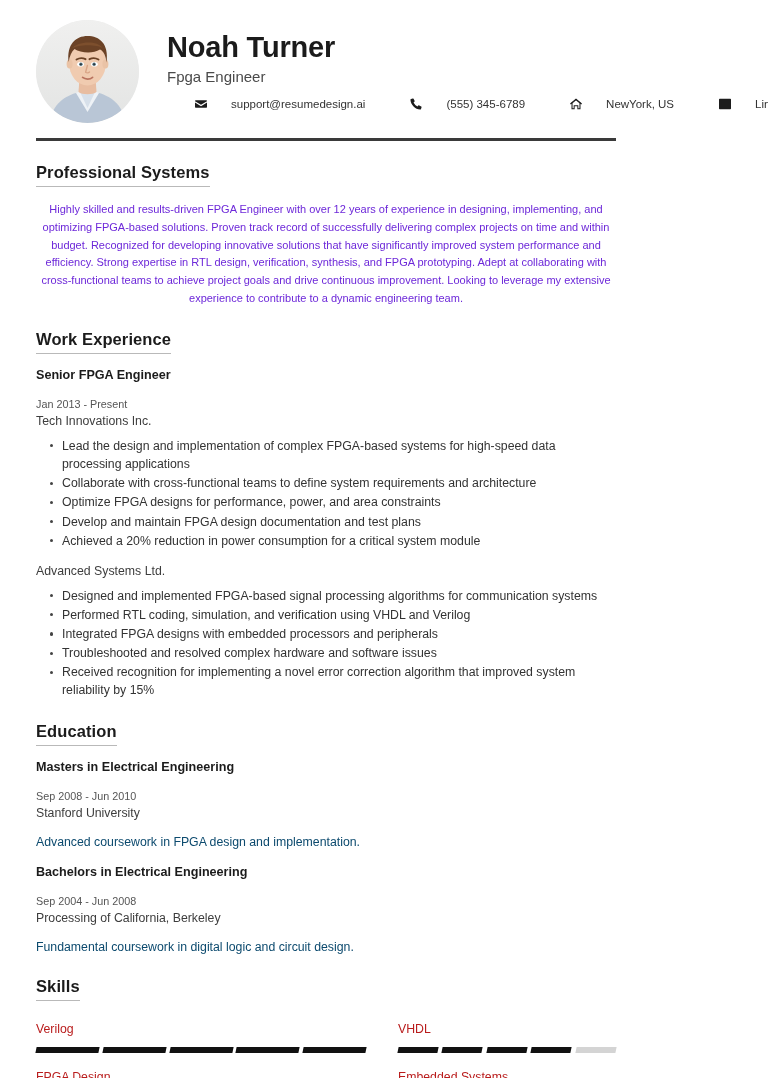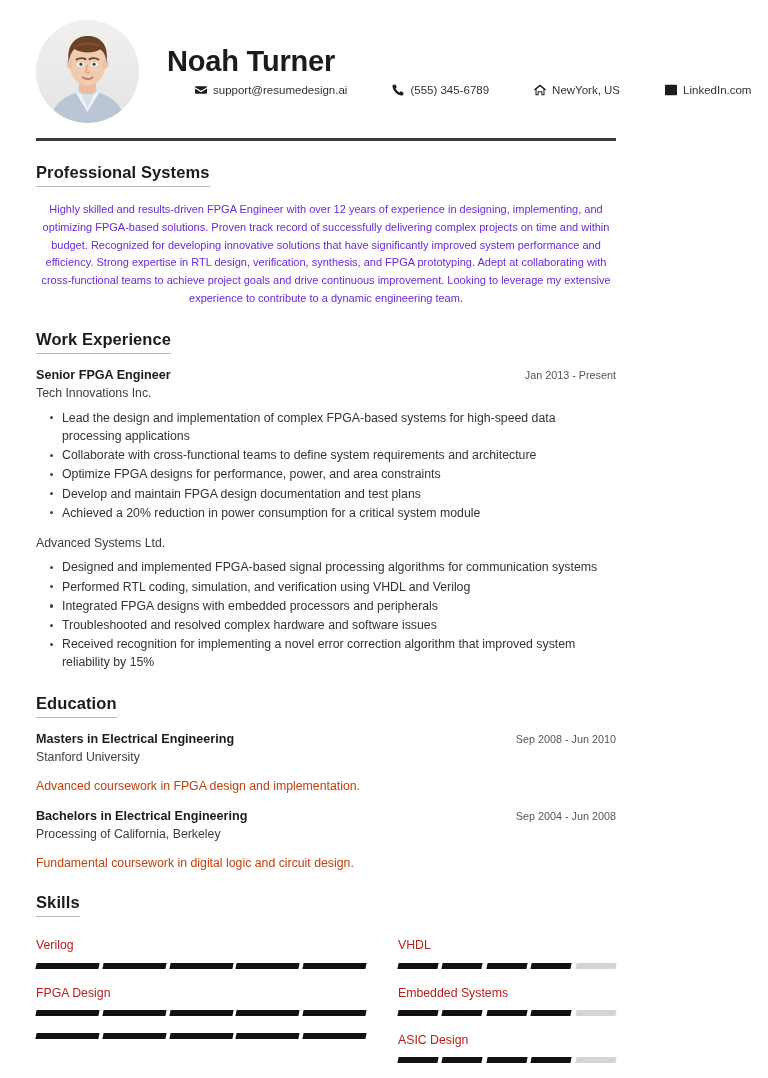--- a/index.html
+++ b/index.html
@@ -67,21 +67,21 @@
     display: flex;
     align-items: center;
     flex-wrap: nowrap;
     gap: 17px;
     font-size: 11.5px;
     color: #333333;
   }
   .contact-item {
     display: flex;
     align-items: center;
-    gap: 6px;
+    gap: 24px;
     white-space: nowrap;
     padding-left: 28px;
   }
   .contact-item .ci {
     display: inline-flex;
     width: 12px;
     height: 12px;
     align-items: center;
     justify-content: center;
     flex: 0 0 auto;
@@ -115,23 +115,24 @@
     font-size: 11px;
     line-height: 1.62;
     color: #6d28d9;
     text-align: center;
   }
 
   
   .entry { margin-top: 13px; position: relative; }
   .entry-head {
     display: flex;
-    justify-content: space-between;
+    justify-content: flex-start;
     align-items: baseline;
     gap: 14px;
+    flex-direction: column;
   }
   .entry-title {
     font-size: 12.6px;
     font-weight: bold;
     color: #1b1b1b;
     line-height: 1.3;
   }
   .entry-date {
     font-size: 10.8px;
     color: #555555;
@@ -140,21 +141,21 @@
     line-height: 1.3;
   }
   .entry-org {
     font-size: 12.3px;
     color: #3d3d3d;
     margin-top: 2px;
     line-height: 1.35;
   }
   .entry-note {
     font-size: 12.3px;
-    color: #c2410c;
+    color: #0c4a6e;
     margin-top: 11px;
     line-height: 1.5;
   }
 
   ul.bullets {
     margin: 7px 0 0 0;
     padding: 0 0 0 26px;
     list-style: none;
   }
   ul.bullets li {
@@ -255,20 +256,21 @@
 
           <path d="M51.4 45.5 L49.6 52.2 C50.6 53 52.6 53 53.5 52.1" stroke="#d9a587" stroke-width="1.4" fill="none" stroke-linecap="round" stroke-linejoin="round"></path>
 
           <path d="M46.6 57.4 C49.3 59.6 54 59.6 56.6 57.3" stroke="#b9735f" stroke-width="1.7" fill="none" stroke-linecap="round"></path>
         </g>
       </svg>
     </div>
 
     <div class="header-text">
       <div class="name">Noah Turner</div>
+      <div class="job-title">Fpga Engineer</div>
 
       <div class="contacts">
 
         <div class="contact-item">
           <span class="ci">
             <svg width="12" height="12" viewBox="0 0 16 16" aria-hidden="true">
                 <path d="M1 3h14a1 1 0 0 1 1 1v.2L8 9.1 0 4.2V4a1 1 0 0 1 1-1zm-1 3l8 4.9L16 6v6a1 1 0 0 1-1 1H1a1 1 0 0 1-1-1V6z"></path>
               </svg>
           </span>
           <span>support@resumedesign.ai</span>

